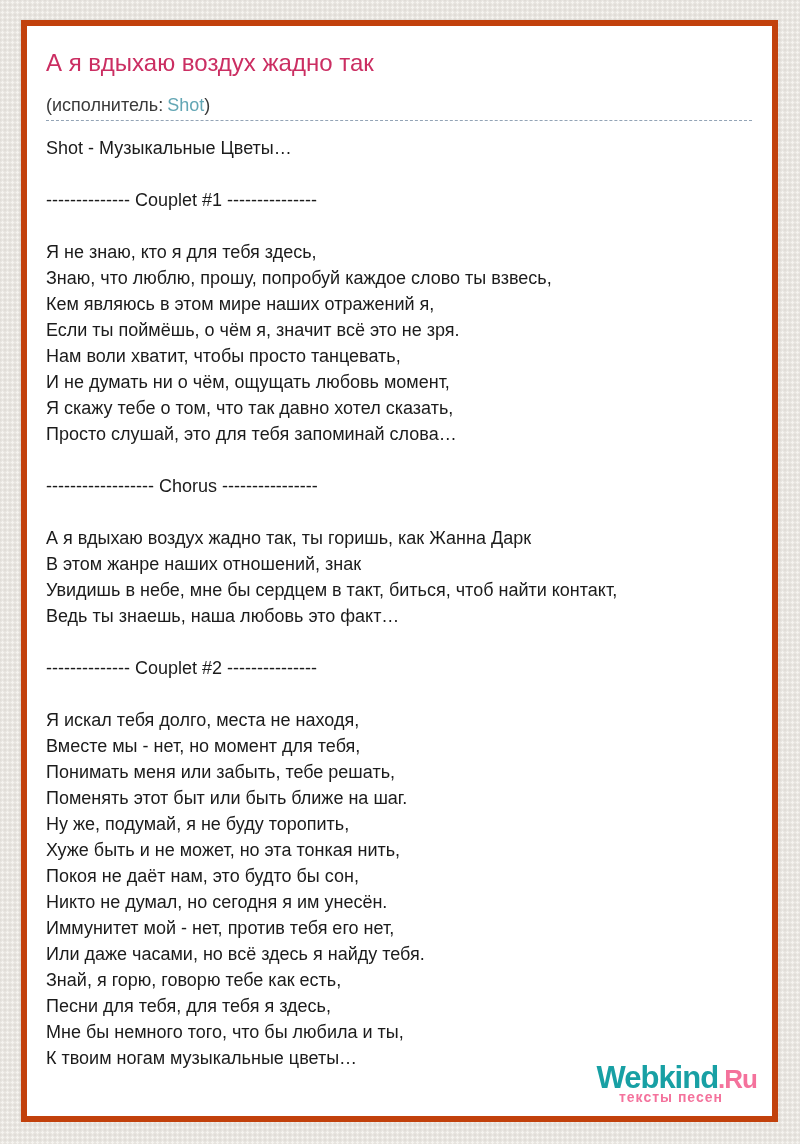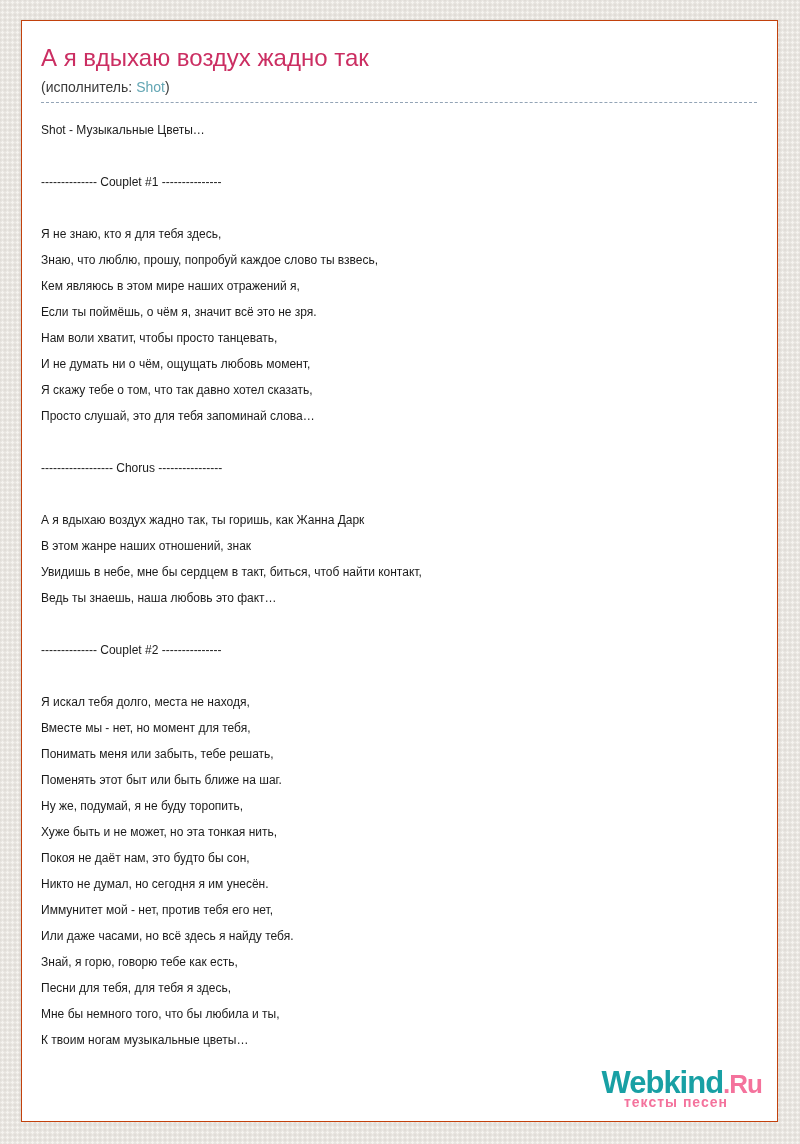--- a/index.html
+++ b/index.html
@@ -17,48 +17,48 @@
     overflow: hidden;
   }
   .card {
     position: absolute;
     left: 21px;
     top: 20px;
     width: 757px;
     height: 1102px;
     box-sizing: border-box;
     background: #ffffff;
-    border: 1px solid #c2410c;
+    border: 6px solid #c2410c;
     box-shadow: 0 0 3px rgba(0,0,0,0.07);
     padding: 23px 20px 0 19px;
   }
   h1.title {
     margin: 0;
     font-size: 24px;
     line-height: 28px;
     font-weight: normal;
     color: #cb2e62;
   }
   .artist {
-    font-size: 14px;
+    font-size: 18px;
     line-height: 20px;
     color: #3a3a3a;
-    margin-top: 5px;
+    margin-top: 18px;
     padding-bottom: 5px;
     border-bottom: 1px dashed #93a4b6;
   }
   .artist-link {
     color: #63a6b4;
     text-decoration: none;
     margin-left: 4px;
     cursor: pointer;
   }
   .lyrics {
     margin-top: 14px;
-    font-size: 12px;
+    font-size: 18px;
     color: #1b1b1b;
   }
   .lyric-line {
     line-height: 26px;
     min-height: 26px;
     white-space: pre-wrap;
   }
   .logo {
     position: absolute;
     right: 15px;

